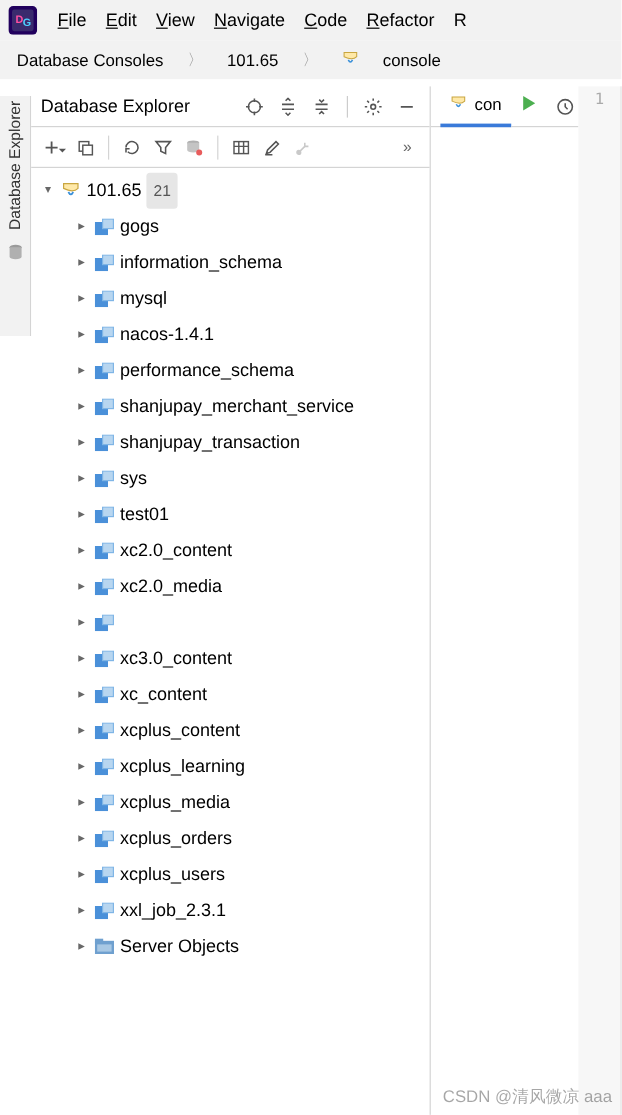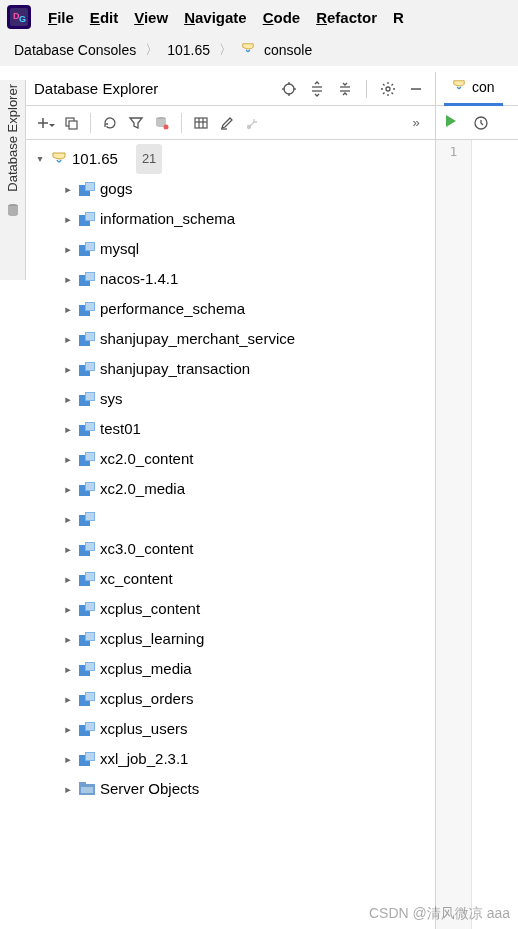--- a/index.html
+++ b/index.html
@@ -18,24 +18,24 @@
     height: 34px;
     background: #f2f2f2;
     padding-left: 6px;
     gap: 16px;
     font-size: 15px;
   }
   .app-icon {
     width: 26px; height: 26px;
     display: flex; align-items: center; justify-content: center;
   }
-  .menu-item { cursor: pointer; position: relative; font-weight: bold; }
+  .menu-item { cursor: pointer; position: relative; }
   .menu-item .u { text-decoration: underline; }
   .breadcrumb {
-    display: flex; align-items: center; gap: 9px;
+    display: flex; align-items: center; gap: 20px;
     height: 32px; padding-left: 14px;
     background: #f2f2f2;
     font-size: 14px;
   }
   .breadcrumb .chev { color: #999; font-size: 13px; }
   .sidebar-tab {
     position: absolute; left: 0; top: 80px;
     width: 26px; height: 200px;
     background: #f2f2f2;
     border-right: 1px solid #d4d4d4;
@@ -91,29 +91,29 @@
     white-space: nowrap;
   }
   .tree-row.root { padding-left: 6px; background: transparent; }
   .tree-row.child { padding-left: 34px; text-align: right; }
   .arrow { width: 16px; color: #686868; font-size: 10px; text-align: center; }
   .arrow.open::before { content: "▾"; }
   .arrow.closed::before { content: "▸"; font-size: 11px; }
   .node-icon { width: 22px; display: flex; align-items: center; justify-content: center; }
   .node-label { margin-left: 2px; color: #000; }
   .node-count {
-    margin-left: 18px; padding: 0 6px;
+    margin-left: 4px; padding: 0 6px;
     background: #e6e6e6;
     border-radius: 3px;
     font-size: 13px;
     color: #555;
   }
   .schema-icon svg { display: block; }
   .right-panel {
-    flex: 1; display: flex; flex-direction: column;
+    flex: 1; display: flex; 
   }
   .tab-bar {
     display: flex; align-items: center; height: 34px;
     border-bottom: 1px solid #d4d4d4;
     padding-left: 8px;
   }
   .editor-tab {
     display: flex; align-items: center; gap: 6px;
     height: 34px; padding: 0 8px;
     border-bottom: 3px solid #3a7ad9;

